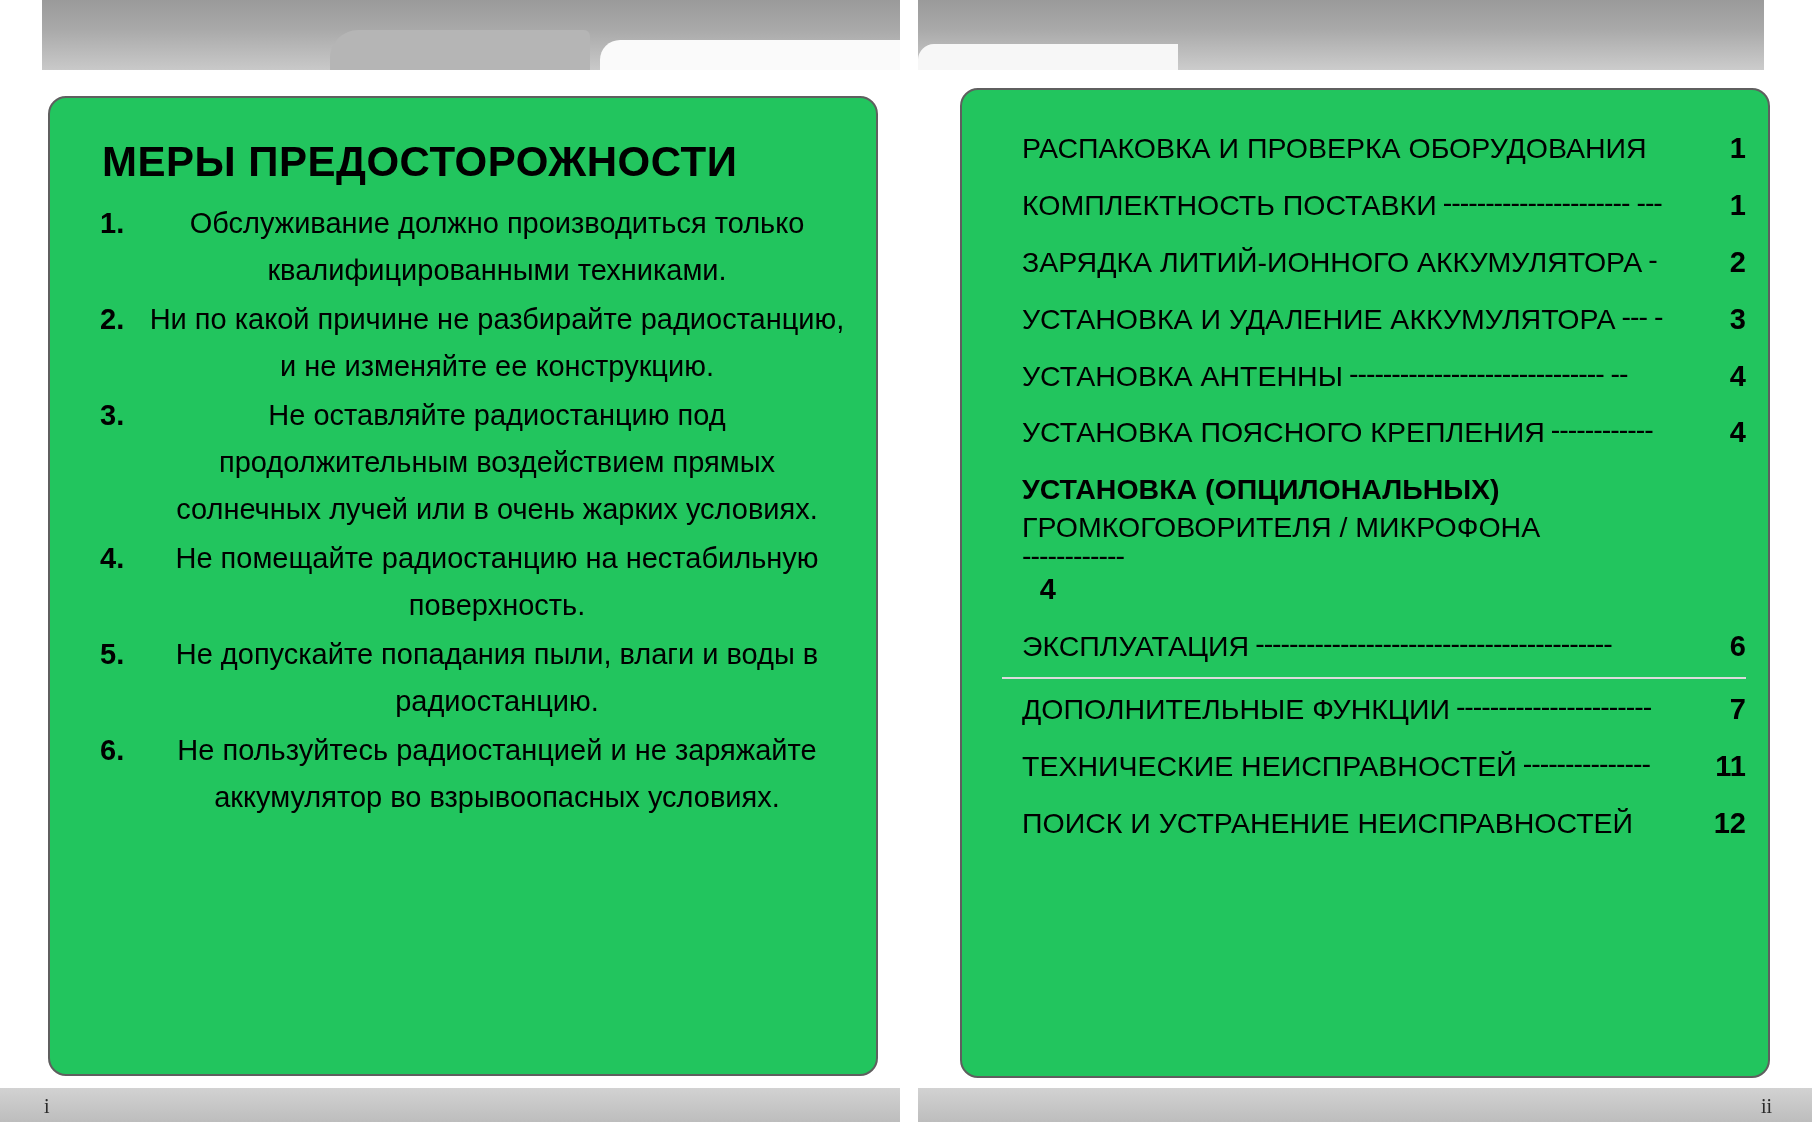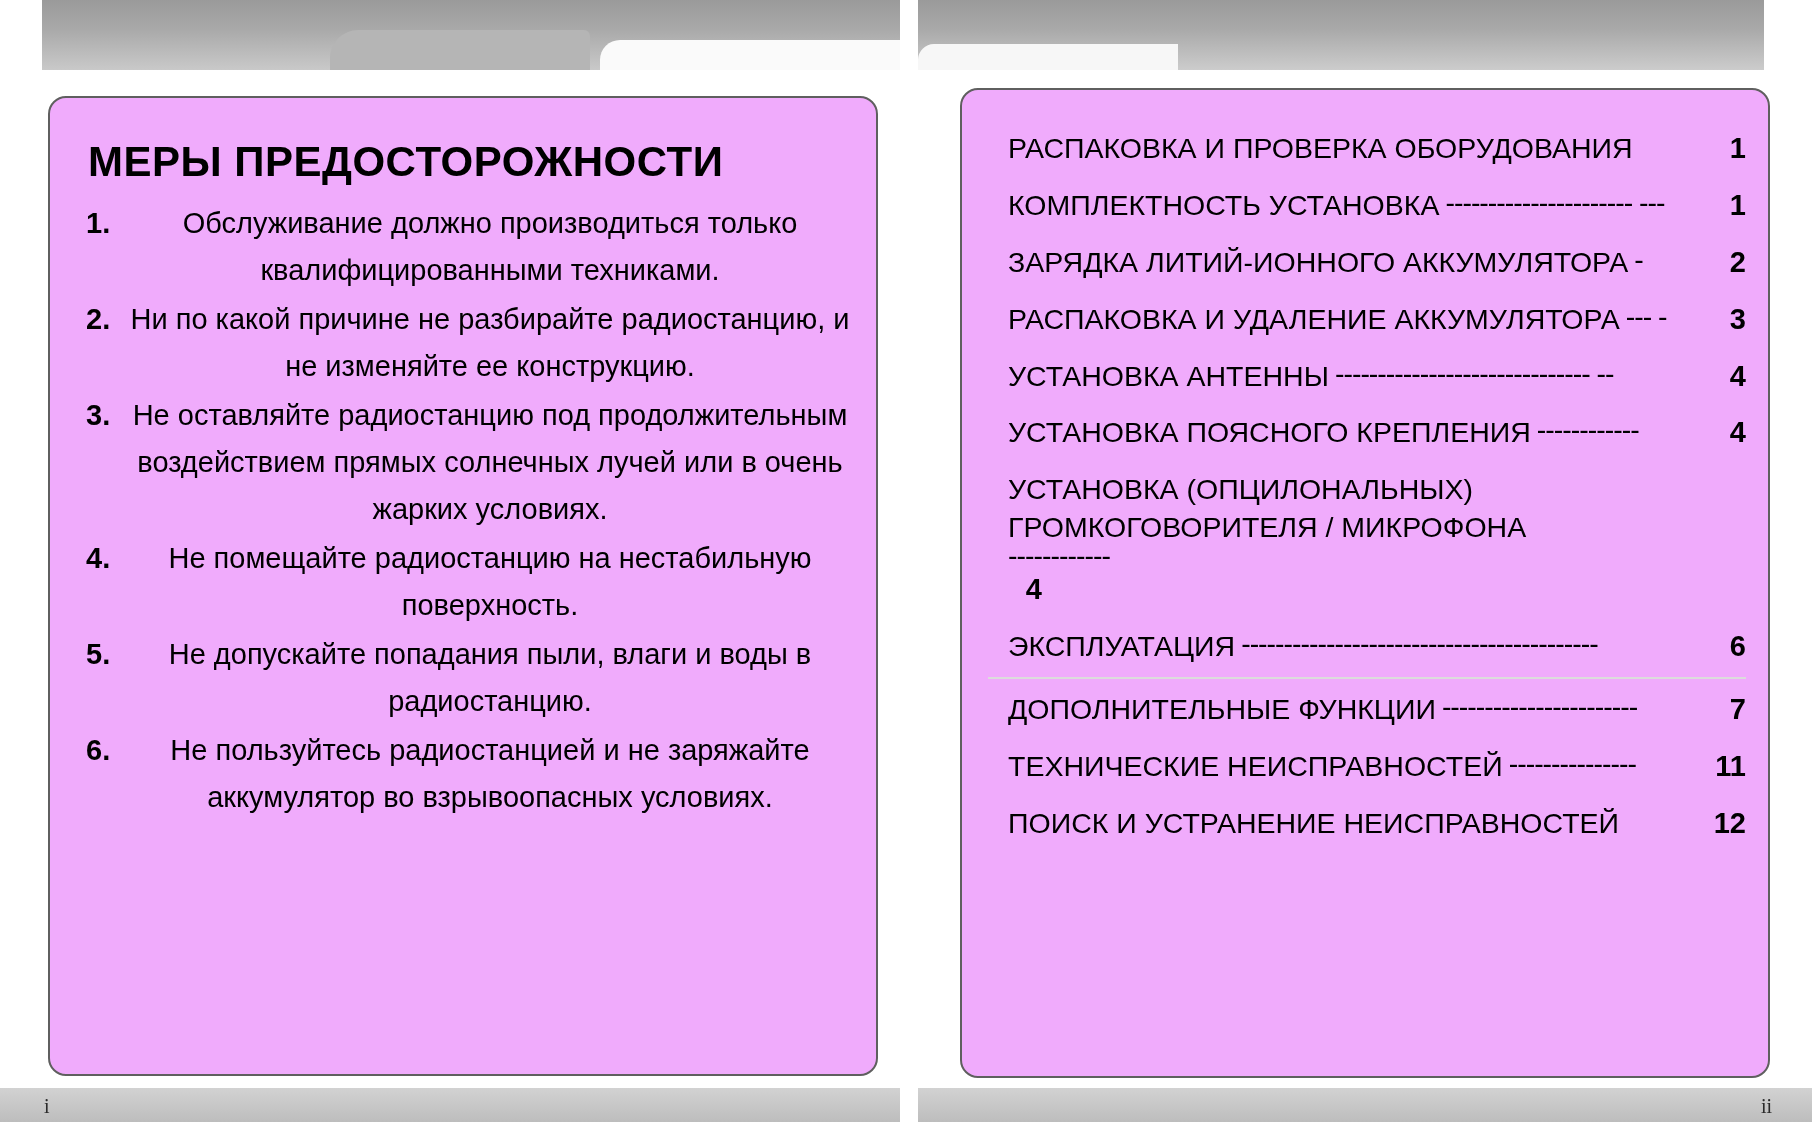--- a/index.html
+++ b/index.html
@@ -69,22 +69,23 @@
     background: #b5b5b5;
     border-top-left-radius: 28px;
     border-top-right-radius: 6px;
   }
 
   
   .panel {
     position: absolute;
     border: 2px solid #5f5f5f;
     border-radius: 18px;
-    background: #f0abfc;
+    background: #22c55e;
     box-sizing: border-box;
+    padding-left: 14px;
   }
   .panel-left {
     top: 96px;
     left: 48px;
     width: 830px;
     height: 980px;
   }
   .panel-right {
     top: 88px;
     left: 960px;
@@ -137,20 +138,21 @@
     line-height: 1.1;
     padding: 13px 0 12px 0;
     white-space: nowrap;
   }
   .toc-row.continued {
     padding-top: 4px;
     flex-direction: column;
   }
   .toc-row.nogap {
     padding-bottom: 2px;
+    font-weight: bold;
   }
   .toc-label {
     flex: 0 0 auto;
     margin-left: 20px;
   }
   .toc-dashes {
     flex: 1 1 auto;
     overflow: hidden;
     margin: 0 6px 0 6px;
     font-size: 28.5px;
@@ -244,33 +246,33 @@
 <div class="panel panel-right">
   <div class="toc">
 
     <div class="toc-row">
       <span class="toc-label">РАСПАКОВКА И ПРОВЕРКА ОБОРУДОВАНИЯ</span>
       <span class="toc-dashes"></span>
       <span class="toc-page">1</span>
     </div>
 
     <div class="toc-row">
-      <span class="toc-label">КОМПЛЕКТНОСТЬ УСТАНОВКА</span>
+      <span class="toc-label">КОМПЛЕКТНОСТЬ ПОСТАВКИ</span>
       <span class="toc-dashes">---------------------- ---</span>
       <span class="toc-page">1</span>
     </div>
 
     <div class="toc-row">
       <span class="toc-label">ЗАРЯДКА ЛИТИЙ-ИОННОГО АККУМУЛЯТОРА</span>
       <span class="toc-dashes">-</span>
       <span class="toc-page">2</span>
     </div>
 
     <div class="toc-row">
-      <span class="toc-label">РАСПАКОВКА И УДАЛЕНИЕ АККУМУЛЯТОРА</span>
+      <span class="toc-label">УСТАНОВКА И УДАЛЕНИЕ АККУМУЛЯТОРА</span>
       <span class="toc-dashes">--- -</span>
       <span class="toc-page">3</span>
     </div>
 
     <div class="toc-row">
       <span class="toc-label">УСТАНОВКА АНТЕННЫ</span>
       <span class="toc-dashes">------------------------------ --</span>
       <span class="toc-page">4</span>
     </div>
 

